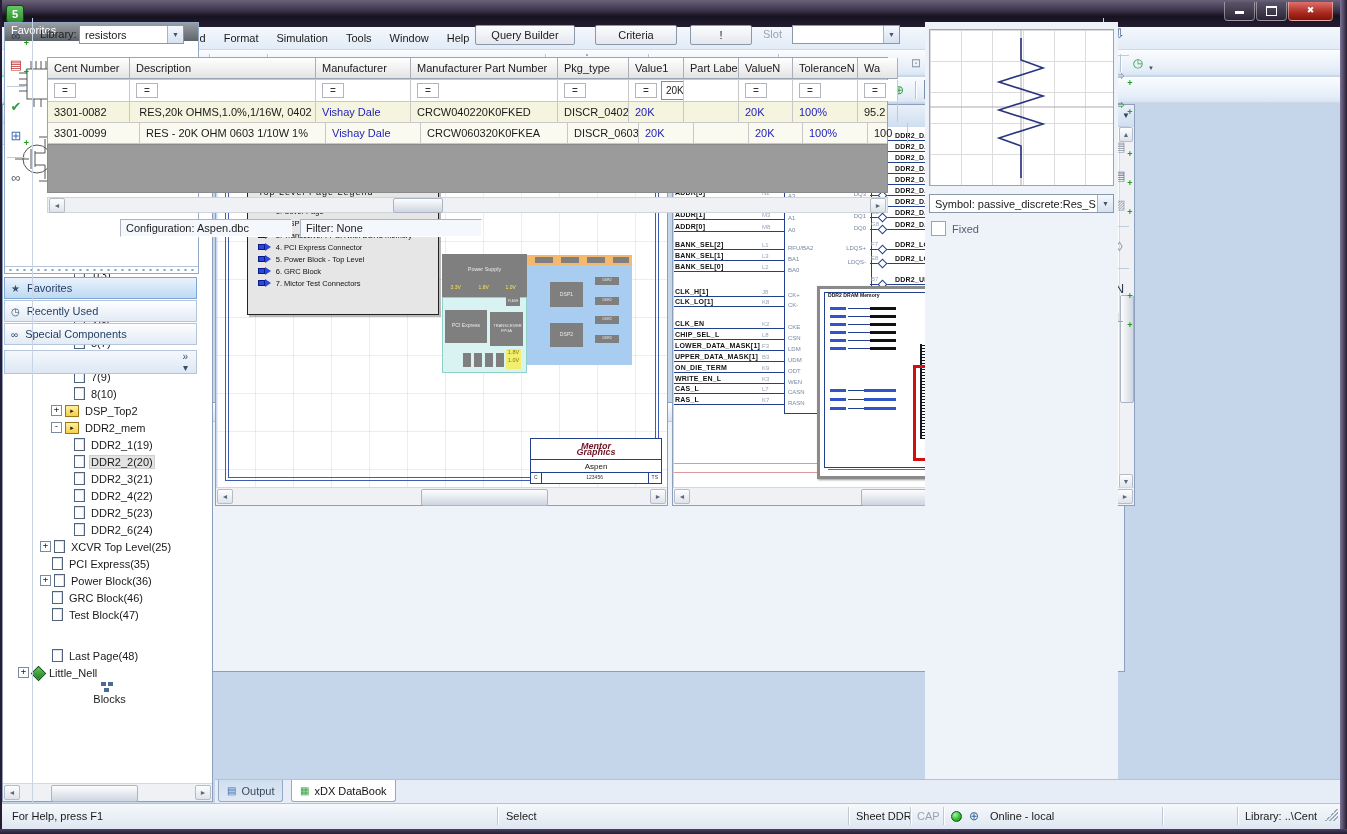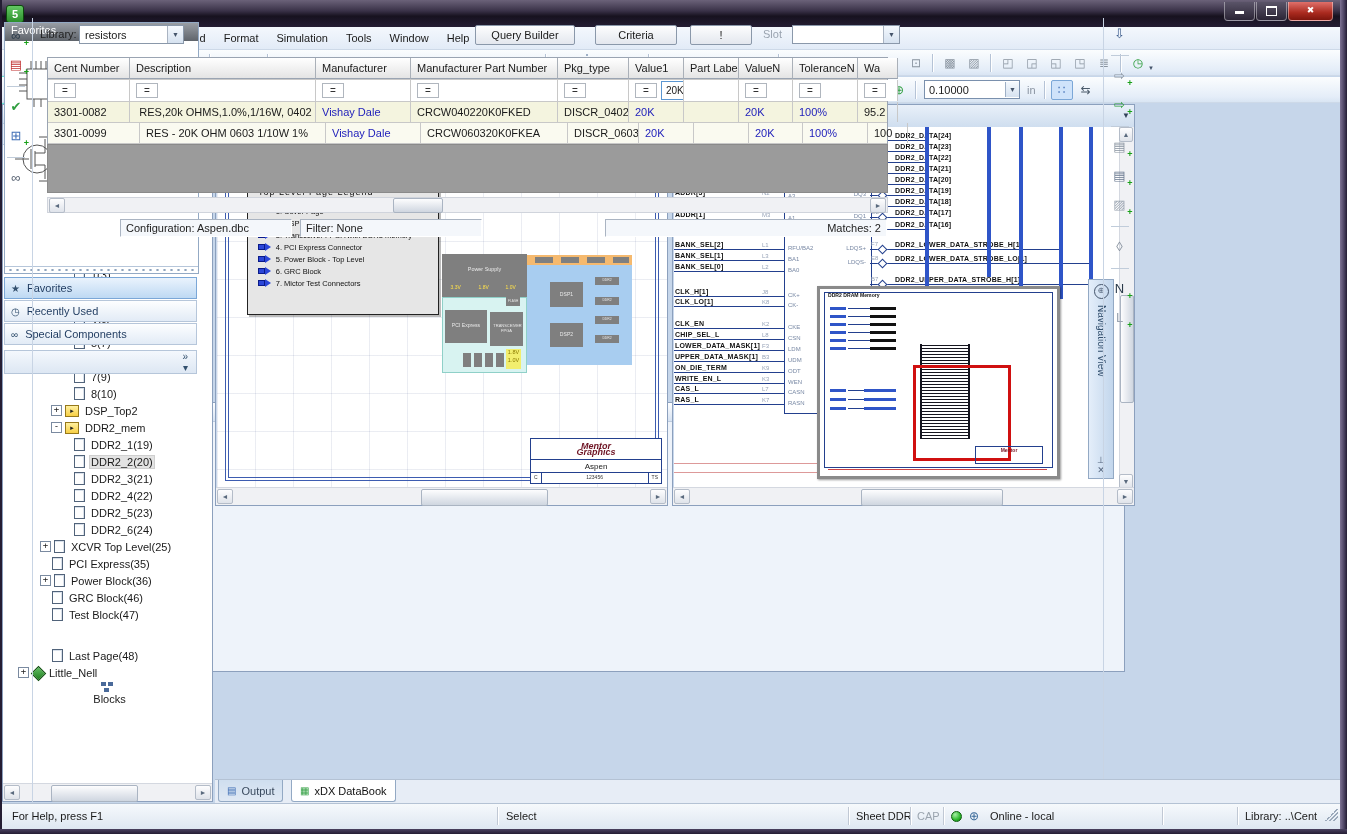--- a/index.html
+++ b/index.html
@@ -1081,21 +1081,20 @@
         </div>
       </div>
     <div id="db-grayfill" style="top: 144px; height: 49px;"></div>
     <div id="db-hscroll" style="top:197px;">
       <div class="sbtn" style="left:1px;top:0px;">◄</div>
       <div class="sbtn" style="right:1px;top:0px;">►</div>
       <div class="sthumb" style="left:345px;top:0px;width:48px;height:13px;"></div>
     </div>
     <div class="inbox" style="left:120px;top:219px;width:172px;">Configuration: Aspen.dbc</div>
     <div class="inbox" style="left:300px;top:219px;width:182px;">Filter: None</div>
-    <div class="inbox" style="left:605px;top:219px;width:282px;text-align:right;">Matches: 2</div>
     <div id="db-tabs">
       <span class="navsq">◄</span>
       <span class="navsq">►</span>
       <span class="sheettab"><span>CL View</span></span>
       <span class="sheettab active"><span>Search: resistors</span></span>
     </div>
     <div id="db-right">
         <span class="dbicon" style="color: rgb(58, 90, 138);">⇩</span>
         <span class="dbisep"></span>
         <span class="dbicon" style="color: rgb(138, 148, 160);">⇨<span class="plus">+</span></span>
@@ -1103,20 +1102,37 @@
         <span class="dbisep"></span>
         <span class="dbicon" style="color: rgb(138, 148, 160);">▤<span class="plus">+</span></span>
         <span class="dbicon" style="color: rgb(106, 122, 144);">▤<span class="plus">+</span></span>
         <span class="dbicon" style="color: rgb(154, 164, 176);">▨<span class="plus">+</span></span>
         <span class="dbisep"></span>
         <span class="dbicon" style="color: rgb(138, 148, 160);">◊</span>
         <span class="dbisep"></span>
         <span class="dbicon" style="color: rgb(42, 58, 74);">N<span class="plus">+</span></span>
         <span class="dbicon" style="color: rgb(154, 164, 176);">L<span class="plus">+</span></span>
       </div>
+    <div id="db-preview">
+      <div id="symgrid">
+        <svg width="183" height="155">
+          <line x1="91" y1="0" x2="91" y2="155" stroke="#aaa" stroke-width="1"></line>
+          <line x1="0" y1="77" x2="183" y2="77" stroke="#aaa" stroke-width="1"></line>
+          <polyline points="91,8 91,30 113,38 69,52 113,66 69,80 113,94 69,108 91,116 91,148" fill="none" stroke="#2a3580" stroke-width="1.6"></polyline>
+        </svg>
+      </div>
+      <div class="combo" id="symcombo">
+          <span class="val">Symbol: passive_discrete:Res_S</span>
+          <span class="car">▼</span>
+        </div>
+      <div id="fixedrow">
+        <div id="fixedbox"></div>
+        <span>Fixed</span>
+      </div>
+    </div>
   </div>
 
   <div id="outputrow">
     <span class="otab" style="left:3px;">
         <span class="oico" style="color:#3f6eb5;">▤</span>
         <span>Output</span>
       </span>
     <span class="otab active" style="left:76px;">
         <span class="oico" style="color:#2f9e3f;">▦</span>
         <span>xDX DataBook</span>

